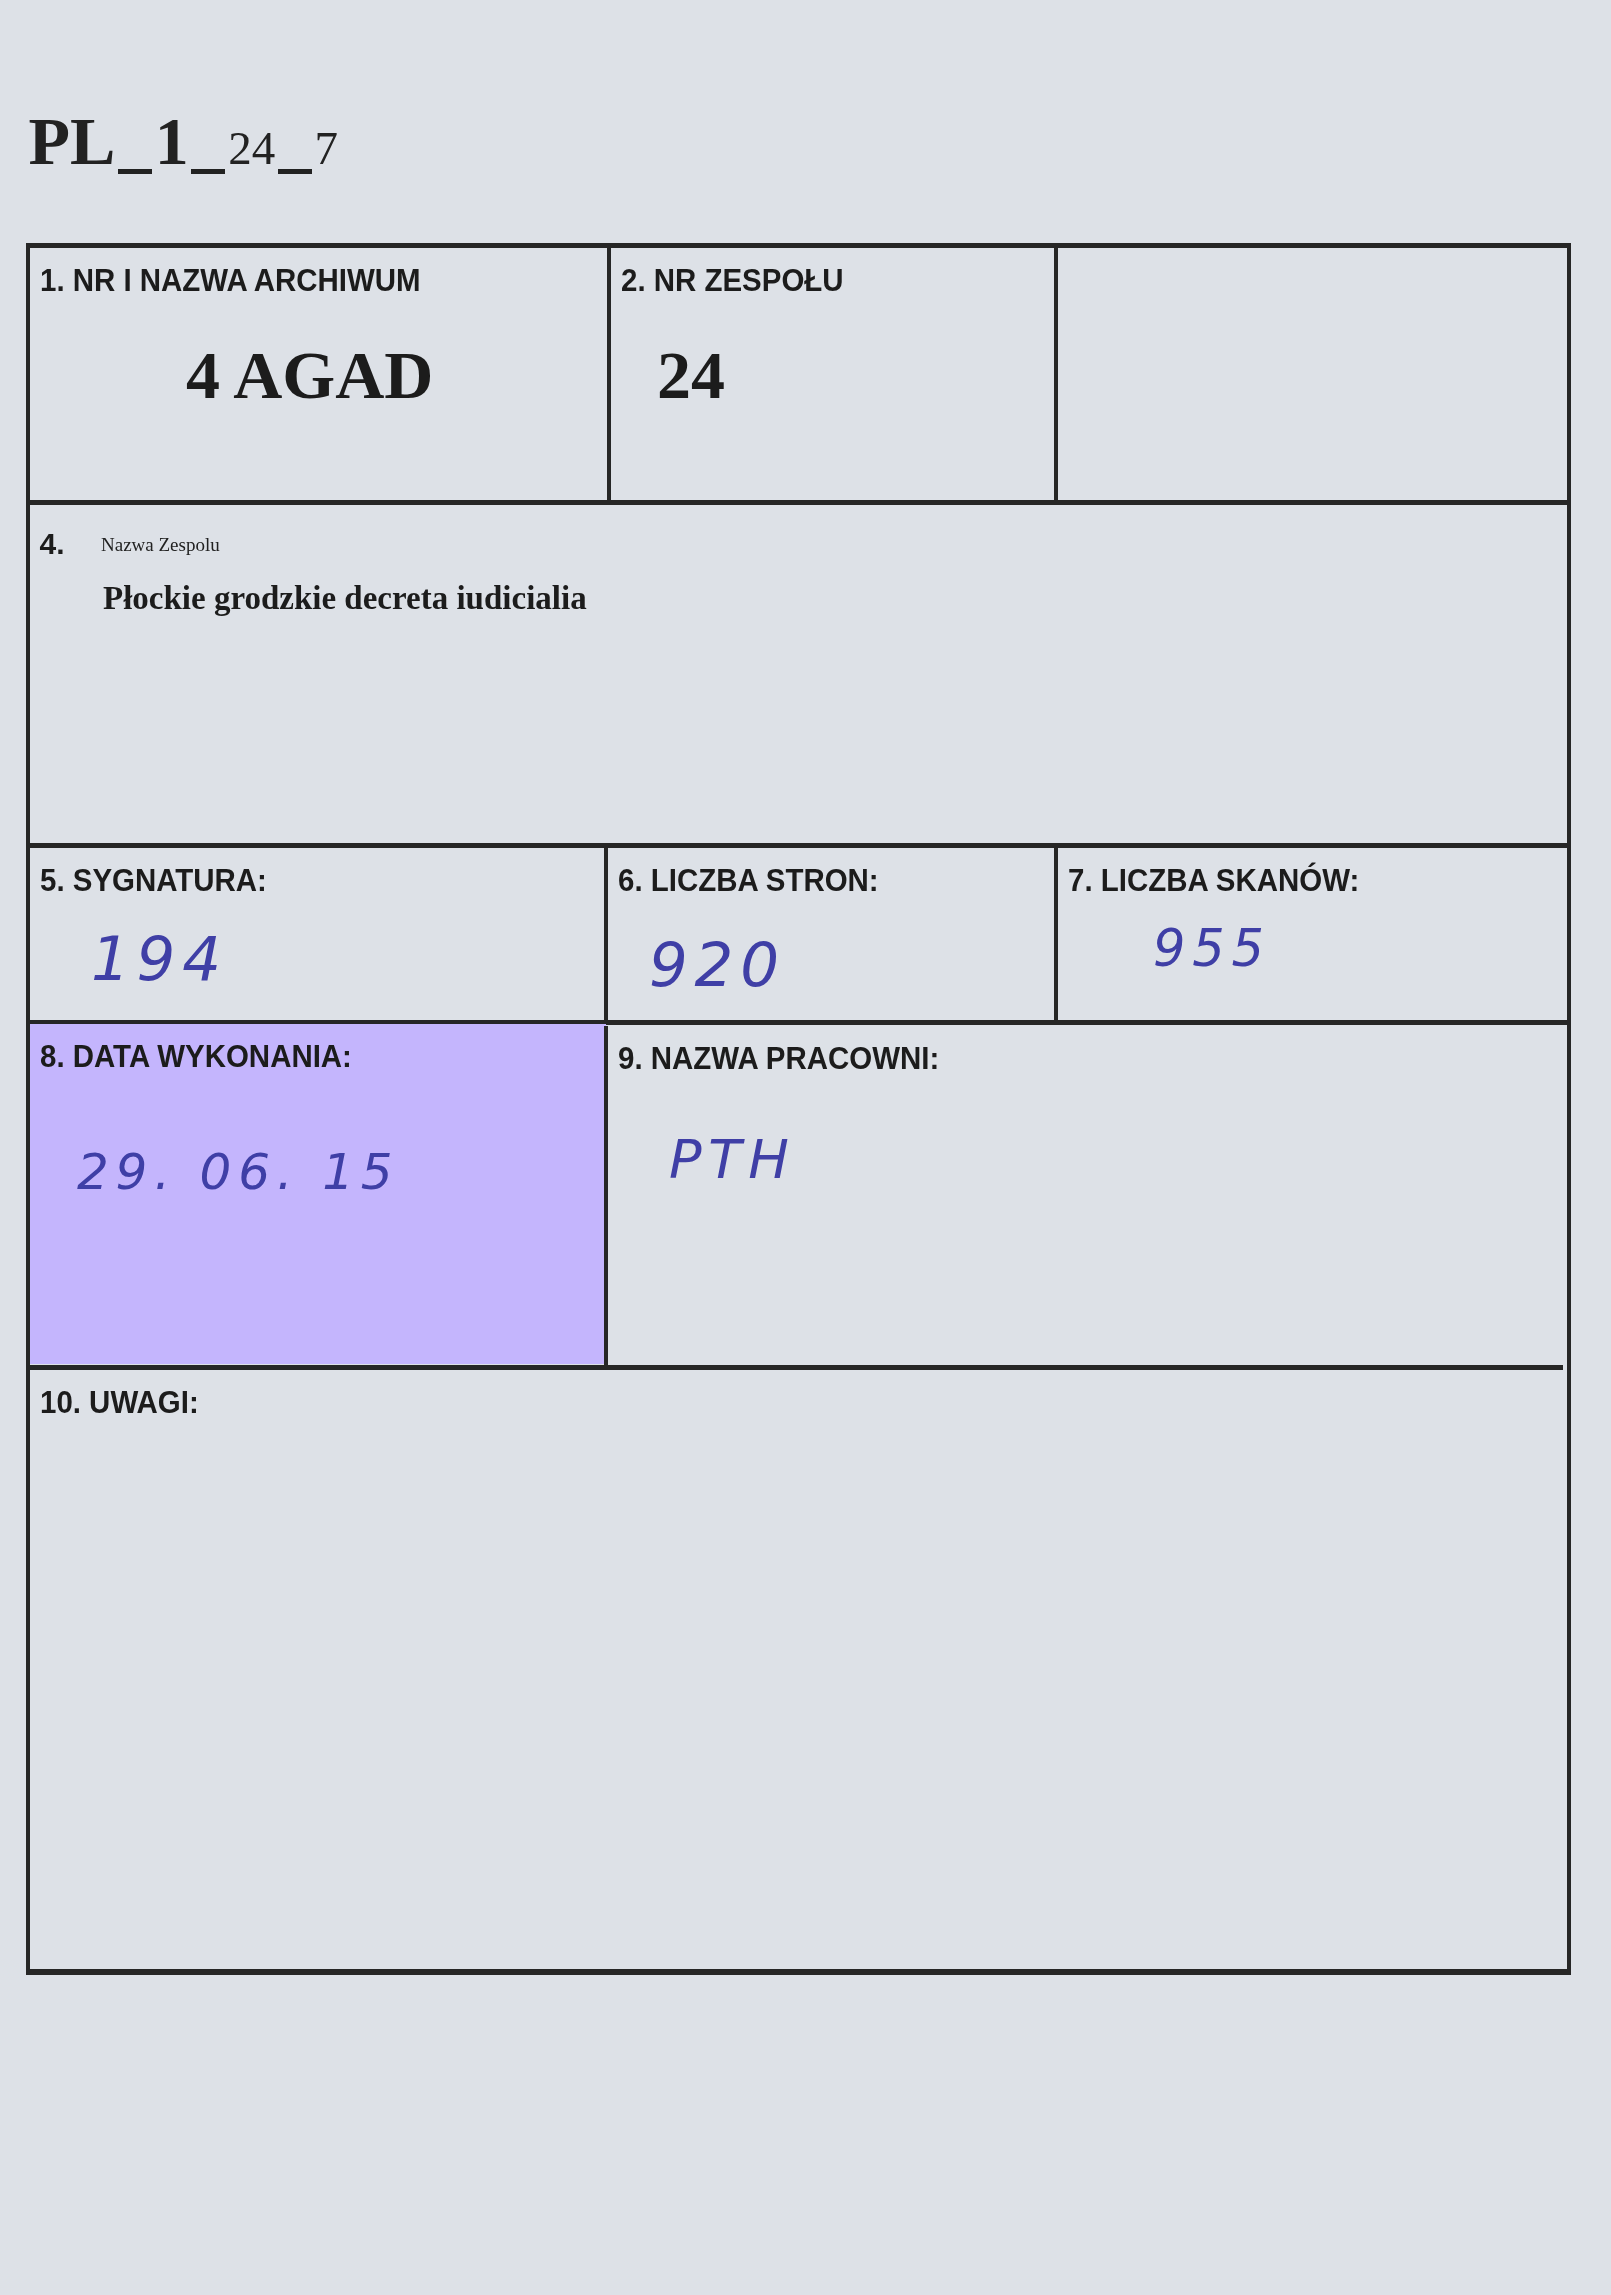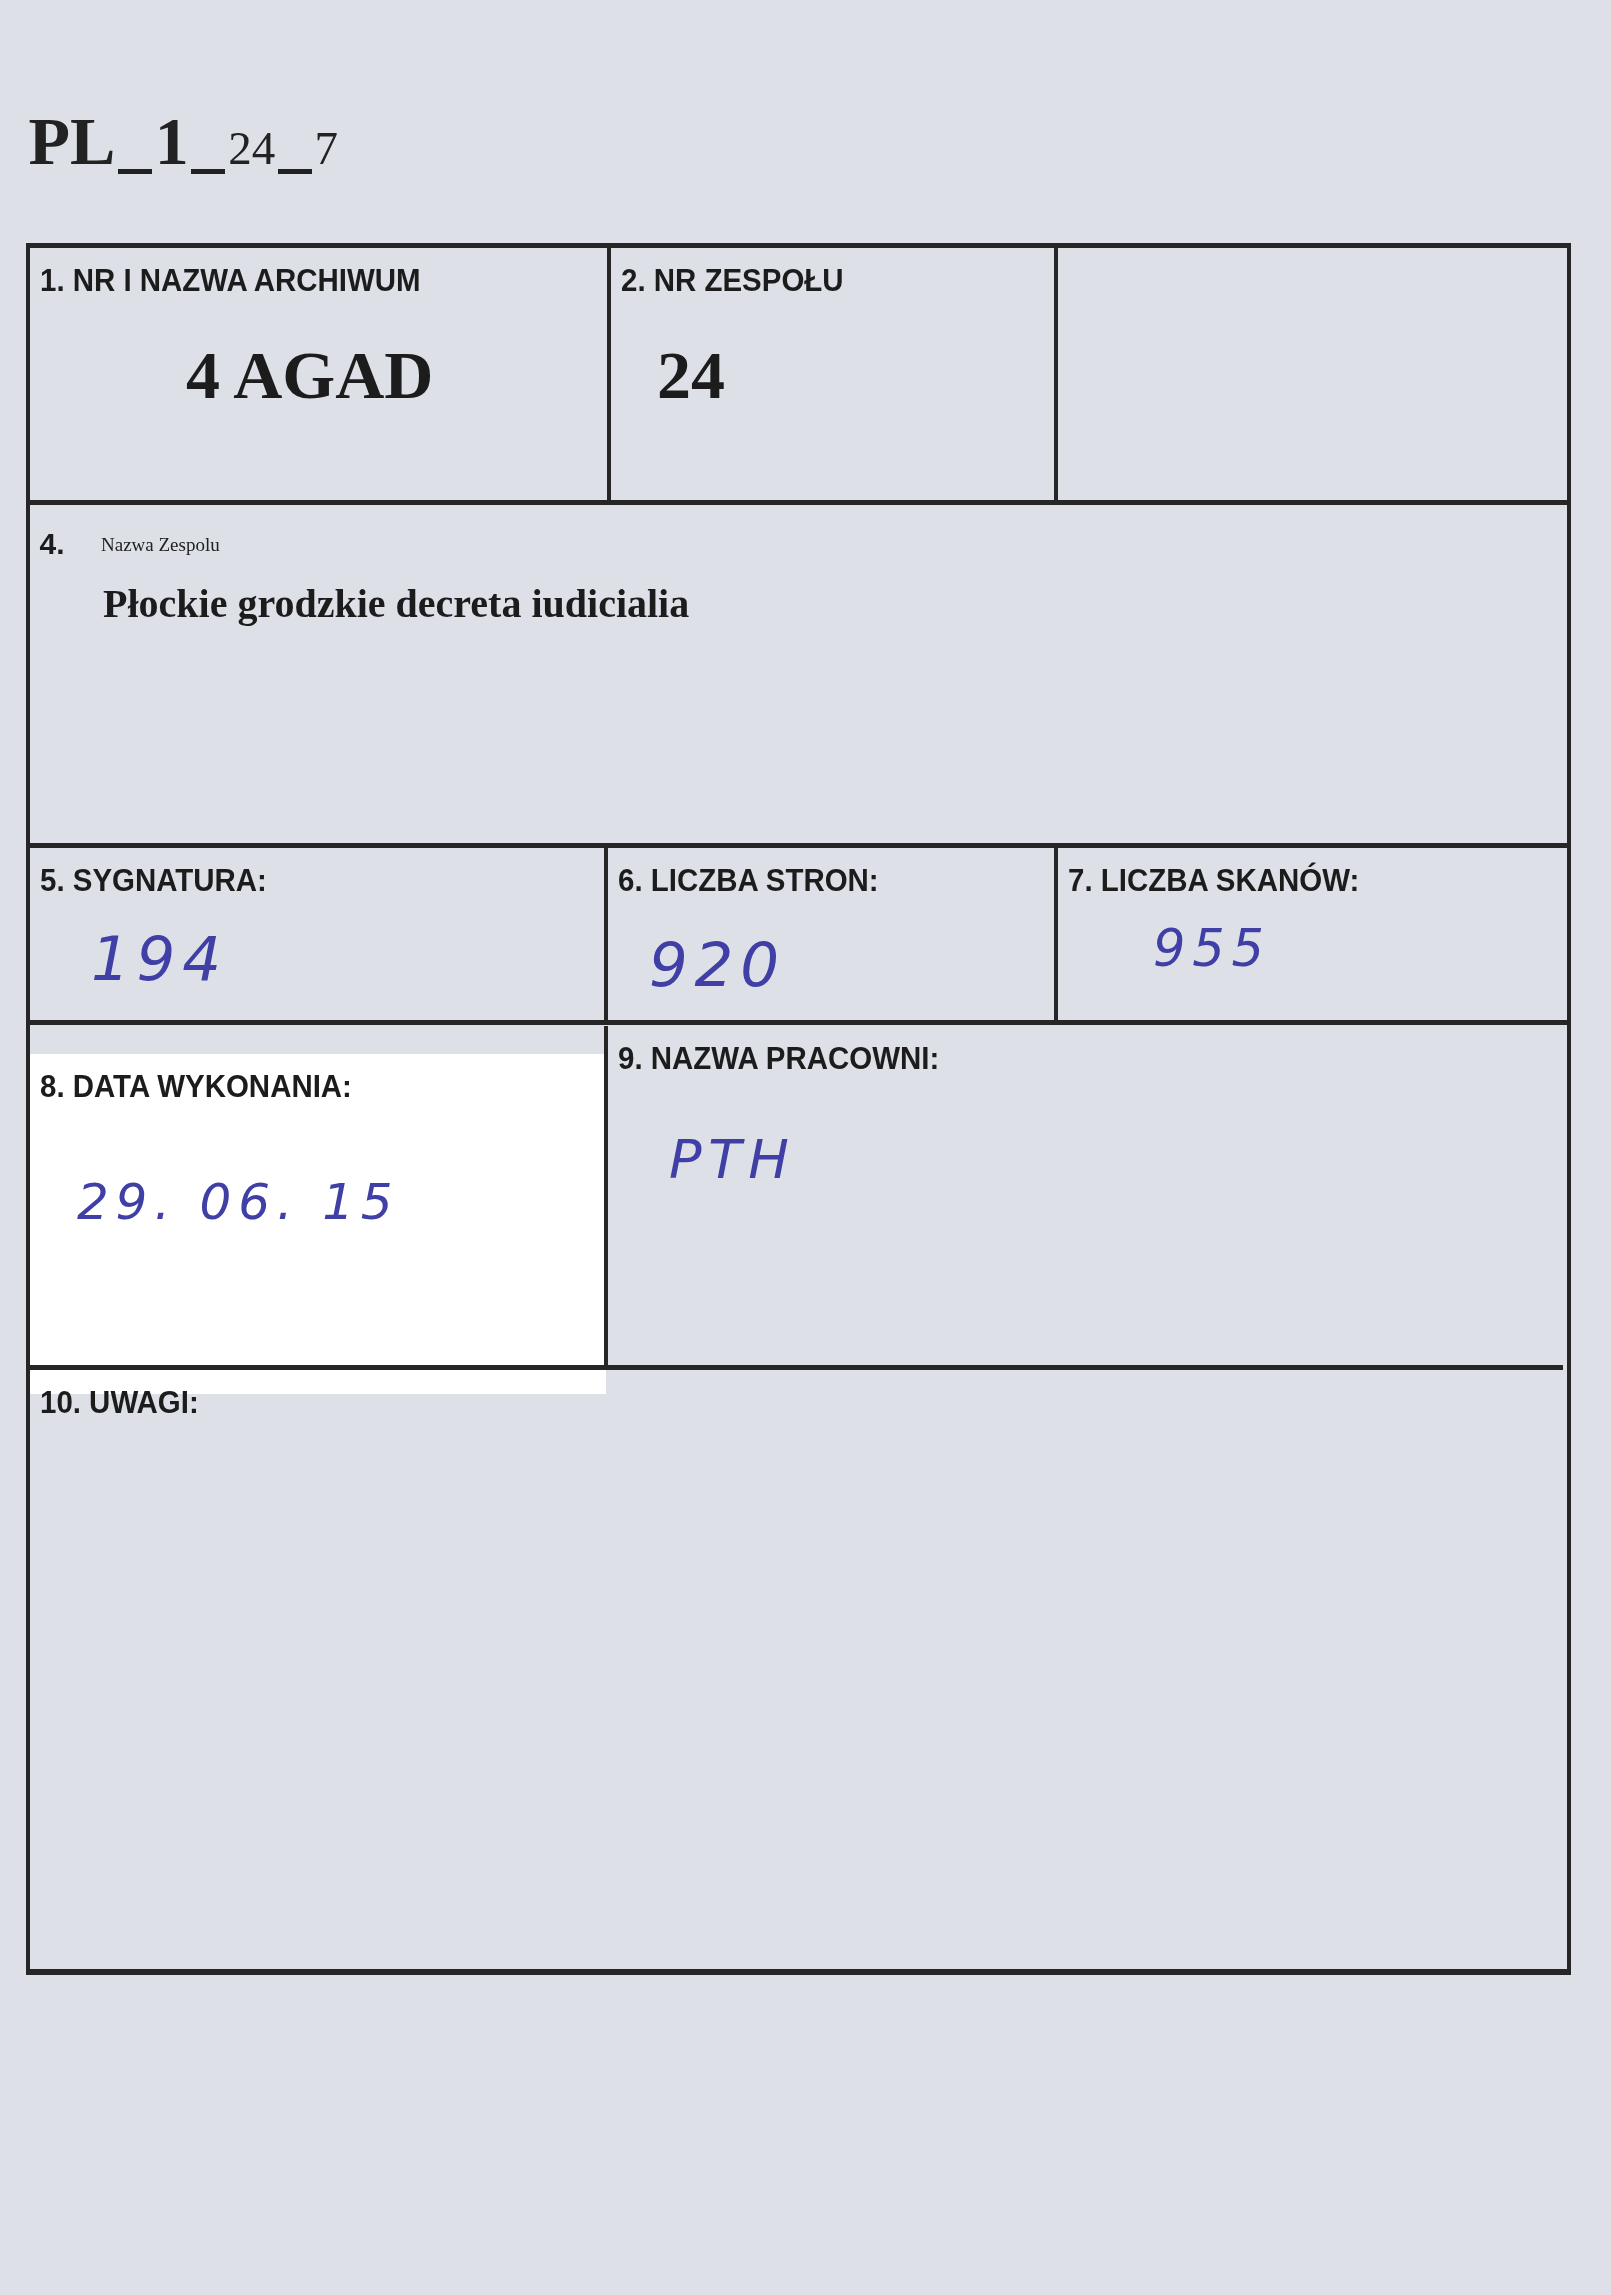--- a/index.html
+++ b/index.html
@@ -104,21 +104,21 @@
       left: 71px;
       top: 28.5px;
       font-size: 19px;
       font-family: "Liberation Serif", serif;
       color: #222;
     }
     .zespol-name {
       position: absolute;
       left: 73px;
       top: 75px;
-      font-size: 40px;
+      font-size: 33px;
       font-family: "Liberation Serif", serif;
       font-weight: bold;
       color: #1c1c1c;
       white-space: nowrap;
     }
   </style>
 </head>
 <body>
 
 <div class="page-id">
@@ -162,21 +162,21 @@
   </div>
   <div class="vline" style="left:1024px; top:600px; height:173px;"></div>
 
   <div class="cell" style="left:1028px; top:600px; width:512px; height:173px;">
     <span class="label">7. LICZBA SKANÓW:</span>
     <span class="handwritten" style="left:95px; top:71px; font-size:51px;">955</span>
   </div>
 
   <div class="hline" style="top:772px;"></div>
 
-  <div class="cell" style="left:0; top:806px; width:576px; height:340px; background:#ffffff;">
+  <div class="cell" style="left:0; top:776px; width:576px; height:340px; background:#c4b5fd;">
     <span class="label">8. DATA WYKONANIA:</span>
     <span class="handwritten" style="left:47px; top:119px; font-size:50px;">29. 06. 15</span>
   </div>
   <div class="vline" style="left:574px; top:778px; height:340px;"></div>
 
   <div class="cell" style="left:578px; top:778px; width:957px; height:340px;">
     <span class="label">9. NAZWA PRACOWNI:</span>
     <span class="handwritten" style="left:61px; top:102px; font-size:54px;">PTH</span>
   </div>
 

